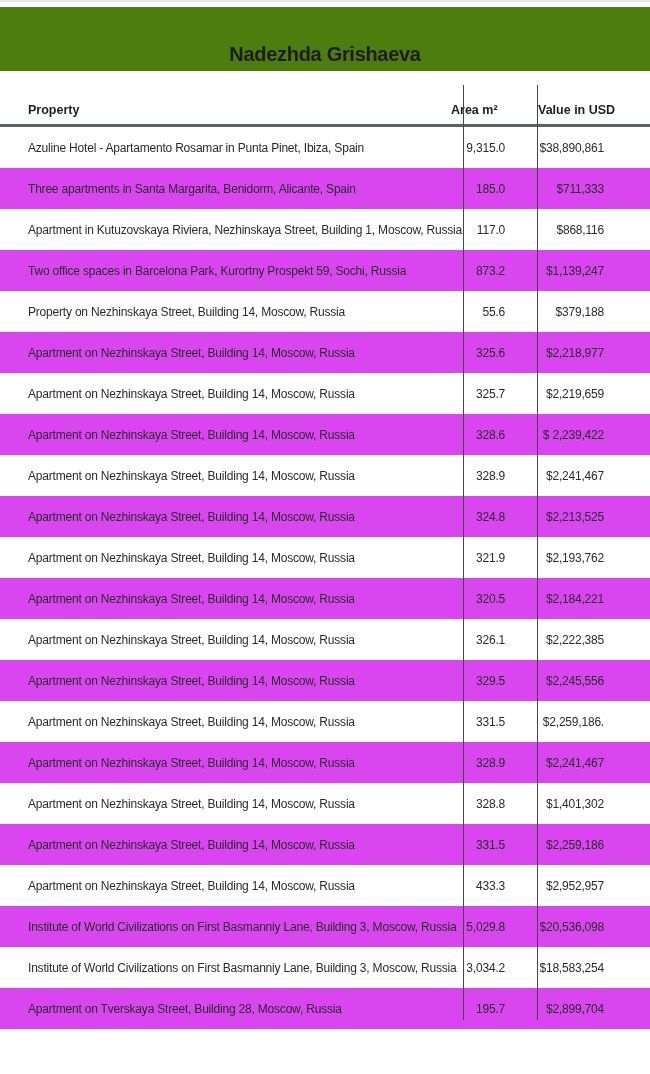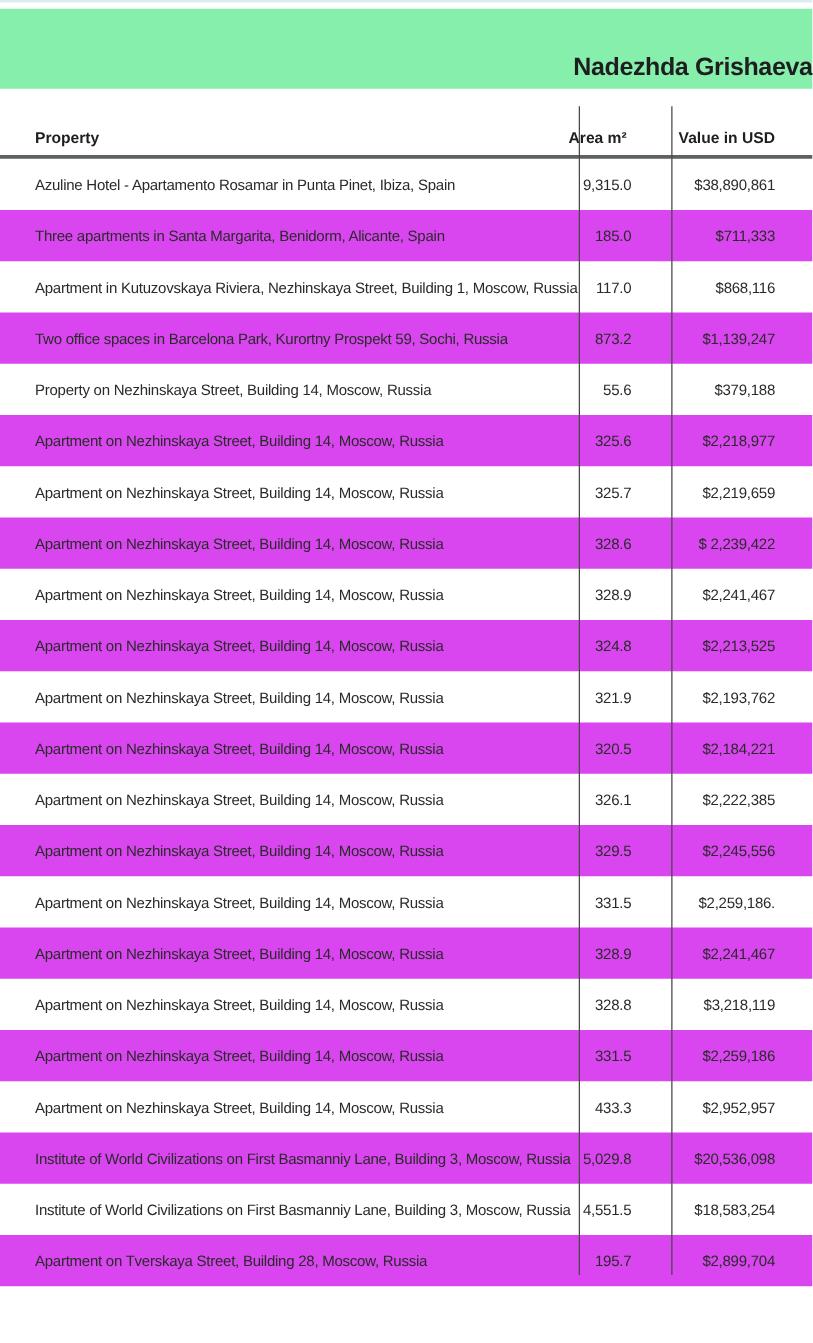--- a/index.html
+++ b/index.html
@@ -12,24 +12,24 @@
     color: #2a2a2a;
     overflow: hidden;
   }
   .top-strip {
     height: 2px;
     background: #dfe9f0;
   }
   .title-band {
     margin-top: 5px;
     height: 64px;
-    background: #86efac;
+    background: #4d7c0f;
     display: flex;
     align-items: center;
-    justify-content: flex-end;
+    justify-content: center;
     padding-top: 30px;
   }
   .title {
     font-size: 20px;
     font-weight: bold;
     letter-spacing: -0.3px;
     color: #1e1e20;
   }
   .table-wrap { position: relative; }
   .header-row {
@@ -48,21 +48,21 @@
   }
   .cell-area {
     width: 75px;
     text-align: right;
     padding-right: 33px;
     white-space: nowrap;
   }
   .cell-value {
     width: 112px;
     text-align: right;
-    padding-right: 30px;
+    padding-right: 46px;
     white-space: nowrap;
   }
   .thick-rule {
     height: 3px;
     background: #5e6163;
   }
   .row {
     display: flex;
     align-items: center;
     height: 41px;
@@ -184,40 +184,40 @@
         <div class="cell-value">$2,259,186.</div>
       </div>
       <div class="row alt">
         <div class="cell-prop">Apartment on Nezhinskaya Street, Building 14, Moscow, Russia</div>
         <div class="cell-area">328.9</div>
         <div class="cell-value">$2,241,467</div>
       </div>
       <div class="row">
         <div class="cell-prop">Apartment on Nezhinskaya Street, Building 14, Moscow, Russia</div>
         <div class="cell-area">328.8</div>
-        <div class="cell-value">$3,218,119</div>
+        <div class="cell-value">$1,401,302</div>
       </div>
       <div class="row alt">
         <div class="cell-prop">Apartment on Nezhinskaya Street, Building 14, Moscow, Russia</div>
         <div class="cell-area">331.5</div>
         <div class="cell-value">$2,259,186</div>
       </div>
       <div class="row">
         <div class="cell-prop">Apartment on Nezhinskaya Street, Building 14, Moscow, Russia</div>
         <div class="cell-area">433.3</div>
         <div class="cell-value">$2,952,957</div>
       </div>
       <div class="row alt">
         <div class="cell-prop">Institute of World Civilizations on First Basmanniy Lane, Building 3, Moscow, Russia</div>
         <div class="cell-area">5,029.8</div>
         <div class="cell-value">$20,536,098</div>
       </div>
       <div class="row">
         <div class="cell-prop">Institute of World Civilizations on First Basmanniy Lane, Building 3, Moscow, Russia</div>
-        <div class="cell-area">4,551.5</div>
+        <div class="cell-area">3,034.2</div>
         <div class="cell-value">$18,583,254</div>
       </div>
       <div class="row alt">
         <div class="cell-prop">Apartment on Tverskaya Street, Building 28, Moscow, Russia</div>
         <div class="cell-area">195.7</div>
         <div class="cell-value">$2,899,704</div>
       </div>
     </div>
 
 

